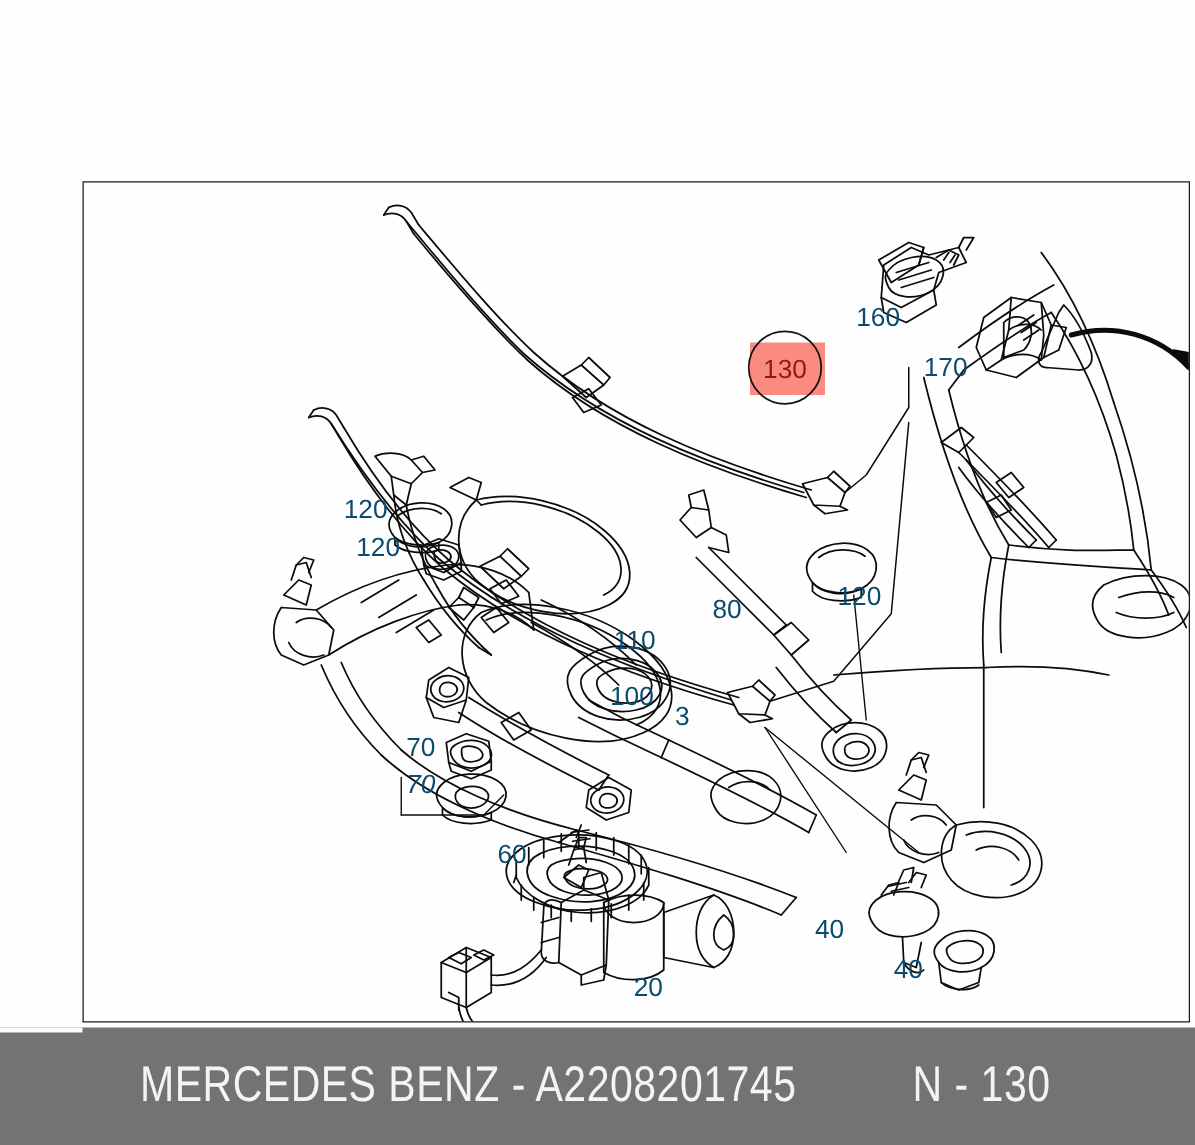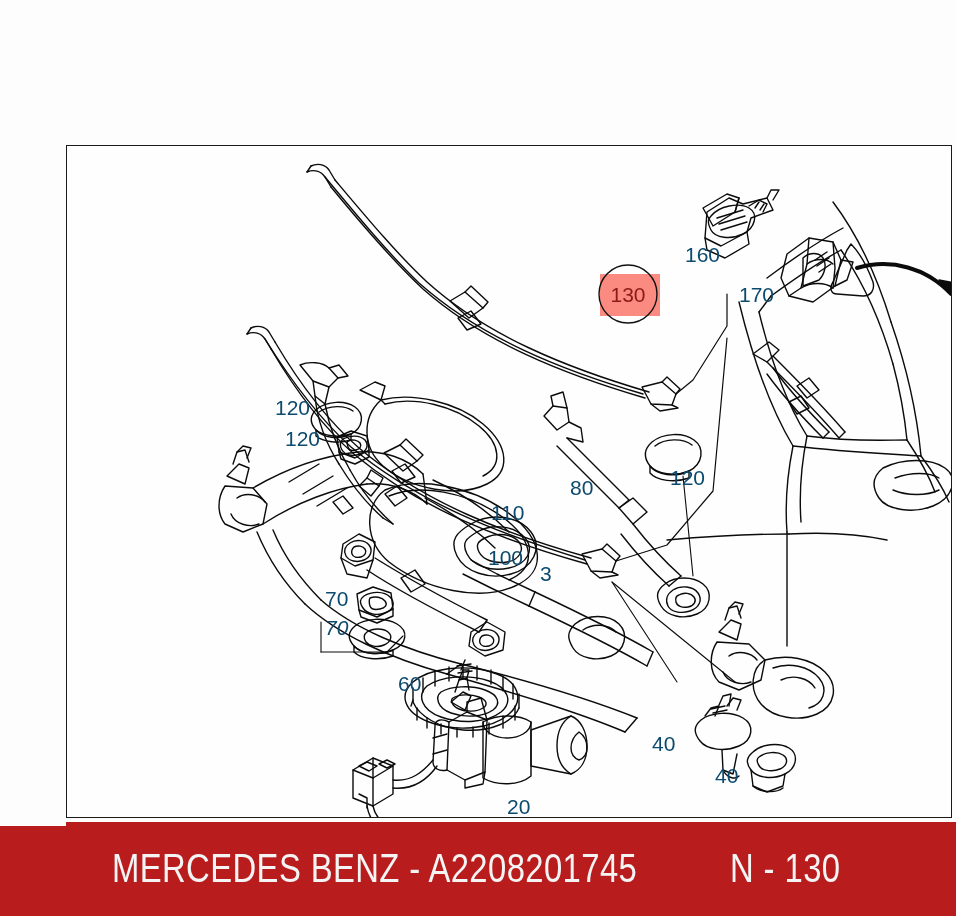--- a/index.html
+++ b/index.html
@@ -54,21 +54,21 @@
     white-space: nowrap;
     letter-spacing: 0px;
   }
   
   #footer-band {
     position: absolute;
     left: 0;
     top: 822px;
     width: 956px;
     height: 94px;
-    background: #b91c1c;
+    background: #737373;
   }
   #footer-inner {
     position: absolute;
     left: 0;
     top: 0;
     width: 956px;
     height: 94px;
   }
   .footer-text {
     position: absolute;
@@ -438,21 +438,21 @@
     <span class="lbl" style="left:208px; top:250px;">120</span>
     <span class="lbl" style="left:218px; top:281px;">120</span>
     <span class="lbl" style="left:618px; top:97px;">160</span>
     <span class="lbl" style="left:672px; top:137px;text-align:center;">170</span>
     <span class="lbl" style="left:503px; top:330px;">80</span>
     <span class="lbl" style="left:603px; top:320px;">120</span>
     <span class="lbl" style="left:473px; top:416px;">3</span>
     <span class="lbl" style="left:258px; top:441px;">70</span>
     <span class="lbl" style="left:258px; top:470px;font-style:italic;">70</span>
     <span class="lbl" style="left:331px; top:526px;">60</span>
-    <span class="lbl" style="left:440px; top:633px;margin-top:16px;">20</span>
+    <span class="lbl" style="left:440px; top:633px;">20</span>
     <span class="lbl" style="left:585px; top:586px;">40</span>
     <span class="lbl" style="left:648px; top:618px;">40</span>
 
   </div>
 
   <div id="footer-band">
     <div id="footer-inner">
       <div id="footer-white-notch"></div>
       <div class="footer-text" id="footer-title">MERCEDES BENZ - A2208201745</div>
       <div class="footer-text" id="footer-group">N - 130</div>

